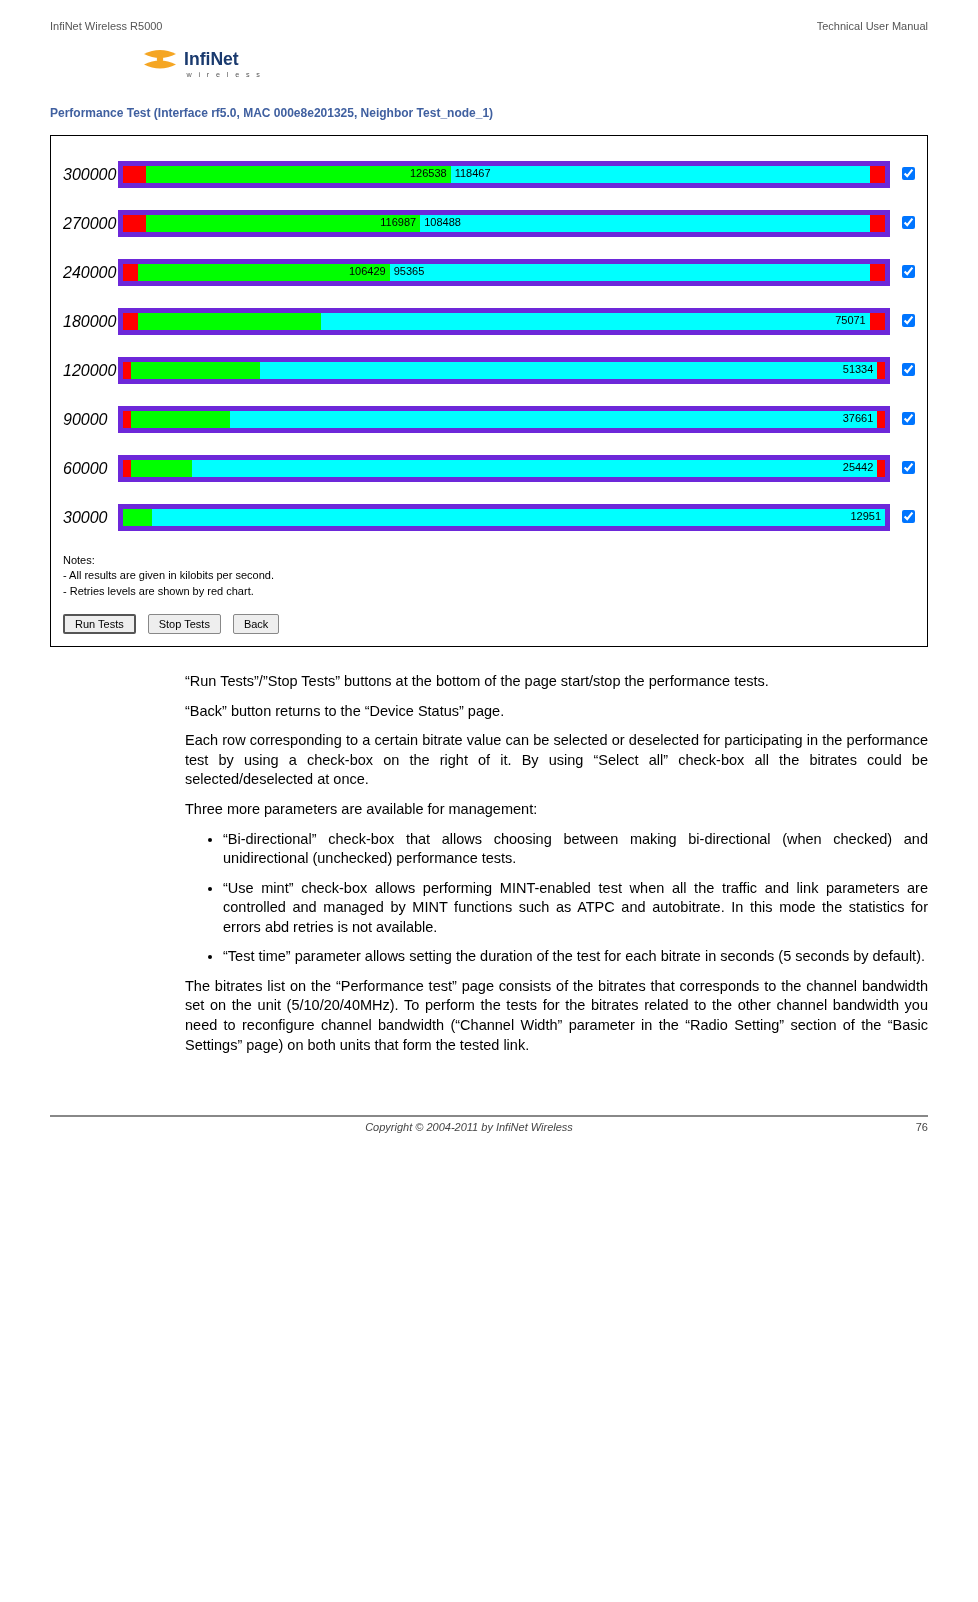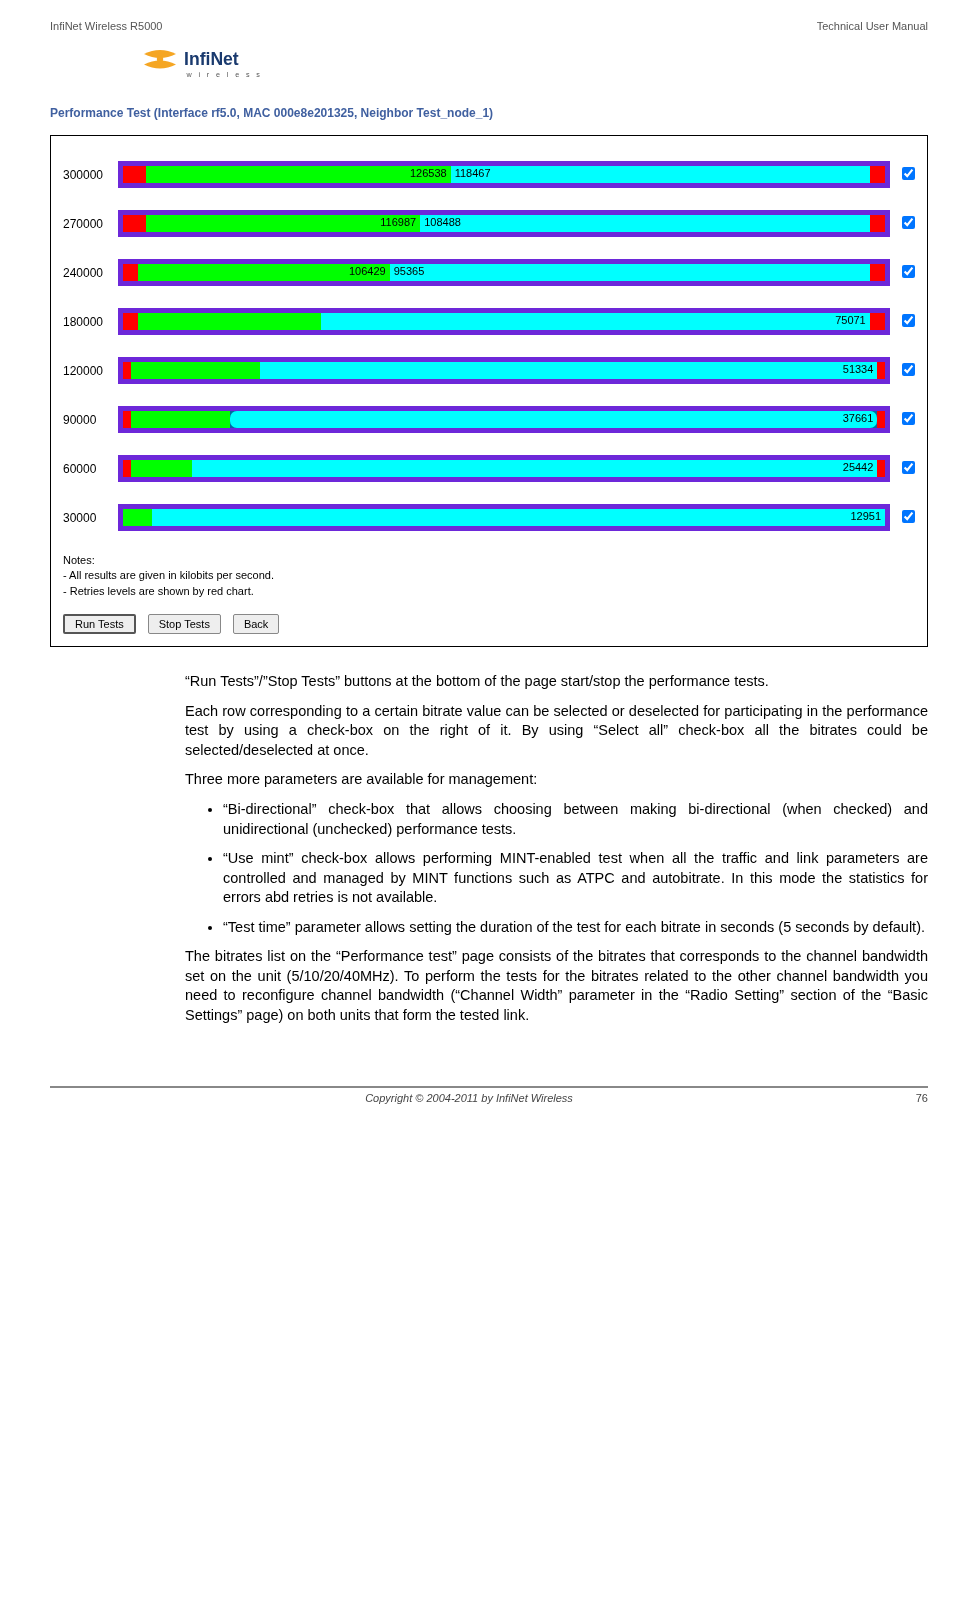--- a/index.html
+++ b/index.html
@@ -40,21 +40,22 @@
     font-family: Arial, sans-serif;
   }
   .bar-row {
     display: flex;
     align-items: center;
     margin-bottom: 22px;
   }
   .bar-label {
     width: 55px;
     text-align: left;
-    font-size: 12px;
+    font-size: 16px;
+    font-style: italic;
   }
   .bar-track {
     flex: 1;
     height: 17px;
     background: #0369a1;
     position: relative;
     border: 5px solid #6d28d9;
     display: flex;
     overflow: hidden;
   }
@@ -222,21 +223,21 @@
           </div>
           <div class="row-checkbox"><input type="checkbox" checked="" style=""></div>
         </div>
         <div class="bar-row">
           <div class="bar-label">90000</div>
           <div class="bar-track">
             <div class="bar-red-left" style="width: 1%;"></div>
             <div class="bar-green" style="width: 13%;">
               <span class="bar-num" style="left: calc(100% + 3px);">42468</span>
             </div>
-            <div class="bar-cyan" style="width: 85%; border-radius: 7px;">
+            <div class="bar-cyan" style="width: 85%;">
               <span class="bar-num" style="right: 4px;">37661</span>
             </div>
             <div class="bar-red-right" style="width: 1%;"></div>
           </div>
           <div class="row-checkbox"><input type="checkbox" checked="" style=""></div>
         </div>
         <div class="bar-row">
           <div class="bar-label">60000</div>
           <div class="bar-track">
             <div class="bar-red-left" style="width: 1%;"></div>
@@ -275,20 +276,21 @@
 
     <div class="btn-row">
       <button class="active">Run Tests</button>
       <button>Stop Tests</button>
       <button>Back</button>
     </div>
   </div>
 
   <div class="body-text">
     <p>“Run Tests”/”Stop Tests” buttons at the bottom of the page start/stop the performance tests.</p>
+    <p>“Back” button returns to the “Device Status” page.</p>
     <p>Each row corresponding to a certain bitrate value can be selected or deselected for participating in the performance test by using a check-box on the right of it. By using “Select all” check-box all the bitrates could be selected/deselected at once.</p>
     <p>Three more parameters are available for management:</p>
     <ul>
       <li>“Bi-directional” check-box that allows choosing between making bi-directional (when checked) and unidirectional (unchecked) performance tests.</li>
       <li>“Use mint” check-box allows performing MINT-enabled test when all the traffic and link parameters are controlled and managed by MINT functions such as ATPC and autobitrate. In this mode the statistics for errors abd retries is not available.</li>
       <li>“Test time” parameter allows setting the duration of the test for each bitrate in seconds (5 seconds by default).</li>
     </ul>
     <p>The bitrates list on the “Performance test” page consists of the bitrates that corresponds to the channel bandwidth set on the unit (5/10/20/40MHz). To perform the tests for the bitrates related to the other channel bandwidth you need to reconfigure channel bandwidth (“Channel Width” parameter in the “Radio Setting” section of the “Basic Settings” page) on both units that form the tested link.</p>
   </div>
 

